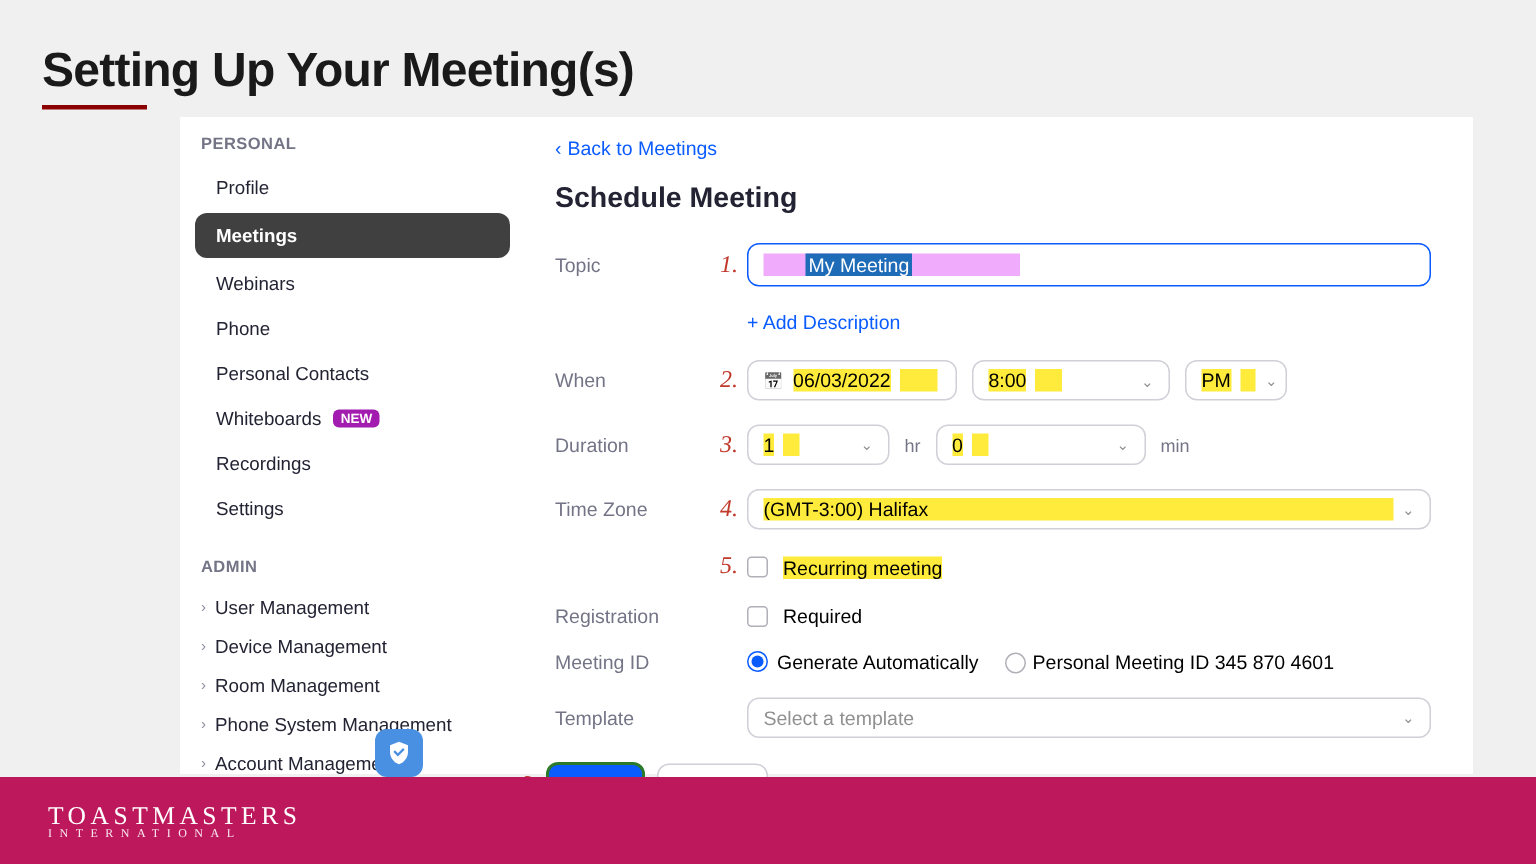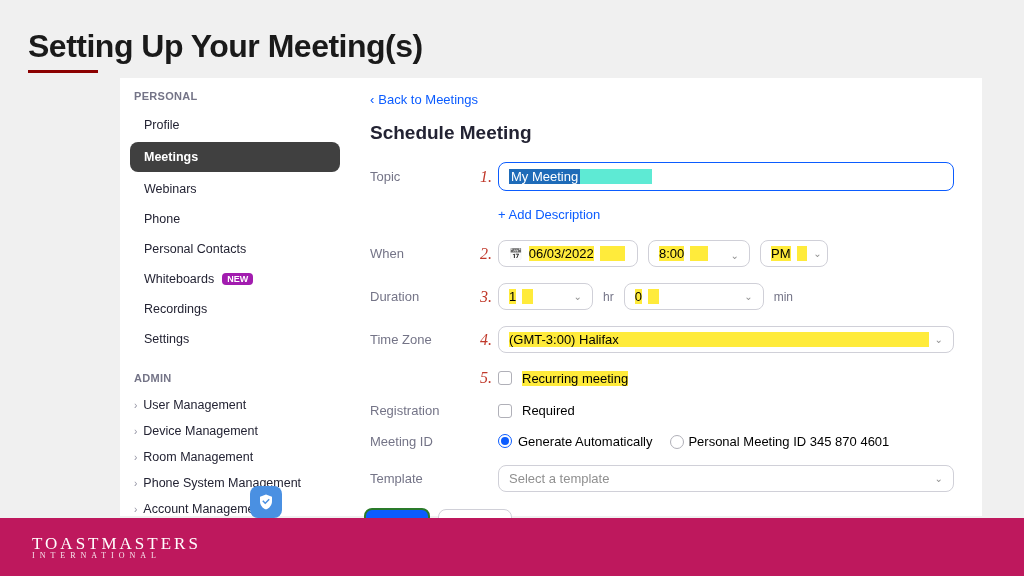--- a/index.html
+++ b/index.html
@@ -15,42 +15,42 @@
 .admin-item { display: flex; align-items: center; gap: 6px; padding: 6px 14px; color: #232333; cursor: pointer; font-size: 12.5px; }
 .caret { color: #9090a0; font-size: 10px; }
 .main { flex: 1; padding: 12px 28px 0 20px; position: relative; }
 .back-link { color: #0b5cff; font-size: 13px; cursor: pointer; display: inline-flex; align-items: center; gap: 4px; }
 .page-title { font-size: 19px; font-weight: 600; color: #232333; margin: 14px 0 18px; }
 .form-row { display: flex; align-items: center; margin-bottom: 16px; font-size: 13px; }
 .form-label { width: 100px; color: #747487; font-size: 13px; }
 .num-annot { width: 28px; color: #c0392b; font-family: Georgia, serif; font-size: 16px; font-style: italic; text-align: right; padding-right: 6px; }
 .field-area { flex: 1; display: flex; align-items: center; gap: 10px; }
 .topic-input { flex: 1; border: 1px solid #0b5cff; border-radius: 8px; padding: 6px 10px; font-size: 13px; }
-.topic-highlight { background: #5eead4; display: inline-block; }
+.topic-highlight { background: #f0abfc; display: inline-block; padding-left: 28px; }
 .topic-sel { background: #1e6bb8; color: #fff; padding: 0 2px; }
 .add-desc { color: #0b5cff; font-size: 13px; cursor: pointer; margin-left: 128px; margin-bottom: 18px; display: block; }
 .input-box { border: 1px solid #d0d0d8; border-radius: 8px; padding: 5px 10px; font-size: 13px; display: flex; align-items: center; gap: 6px; background: #fff; }
 .hl { background: #ffeb3b; }
 .cal-icon::before { content: "📅"; font-size: 11px; filter: grayscale(1); }
 .chev { color: #909090; font-size: 10px; margin-left: auto; }
 .small-label { color: #747487; font-size: 12px; }
 .checkbox { width: 14px; height: 14px; border: 1px solid #b0b0b8; border-radius: 3px; display: inline-block; }
 .radio { width: 14px; height: 14px; border: 1px solid #b0b0b8; border-radius: 50%; display: inline-flex; align-items: center; justify-content: center; }
 .radio.checked { border-color: #0b5cff; }
 .radio.checked::after { content: ""; width: 8px; height: 8px; background: #0b5cff; border-radius: 50%; }
 .btn { border-radius: 8px; padding: 6px 16px; font-size: 13px; cursor: pointer; border: 1px solid transparent; }
 .btn-save { background: #0b5cff; color: #fff; border: 2px solid #2a7a2a; }
 .btn-cancel { background: #fff; border: 1px solid #d0d0d8; color: #232333; }
 .footer-bar { position: absolute; bottom: 0; left: 0; right: 0; height: 58px; background: #be185d; display: flex; align-items: center; padding: 0 32px; }
 .tm-logo { color: #fff; font-family: Georgia, serif; letter-spacing: 3px; line-height: 1; }
 .tm-main { font-size: 17px; font-weight: 400; }
 .tm-sub { font-size: 8px; letter-spacing: 5px; opacity: 0.9; }
 .shield-icon { position: absolute; bottom: 58px; left: 250px; width: 32px; height: 32px; background: #4a90e2; border-radius: 8px; display: flex; align-items: center; justify-content: center; }
 .shield-icon svg { width: 18px; height: 18px; fill: #fff; }
-.w160 { width: 140px; } .w125 { width: 102px; align-items: flex-end; } .w68 { width: 68px; } .w95 { width: 95px; } .w140 { width: 140px; }
+.w160 { width: 140px; } .w125 { width: 132px; align-items: flex-end; } .w68 { width: 68px; } .w95 { width: 95px; } .w140 { width: 140px; }
 </style>
 </head>
 <body>
 
 <div class="slide-title">Setting Up Your Meeting(s)</div>
 <div class="title-underline"></div>
 
 <div class="app-panel">
   <div class="sidebar">
     <div class="sidebar-header">PERSONAL</div>

